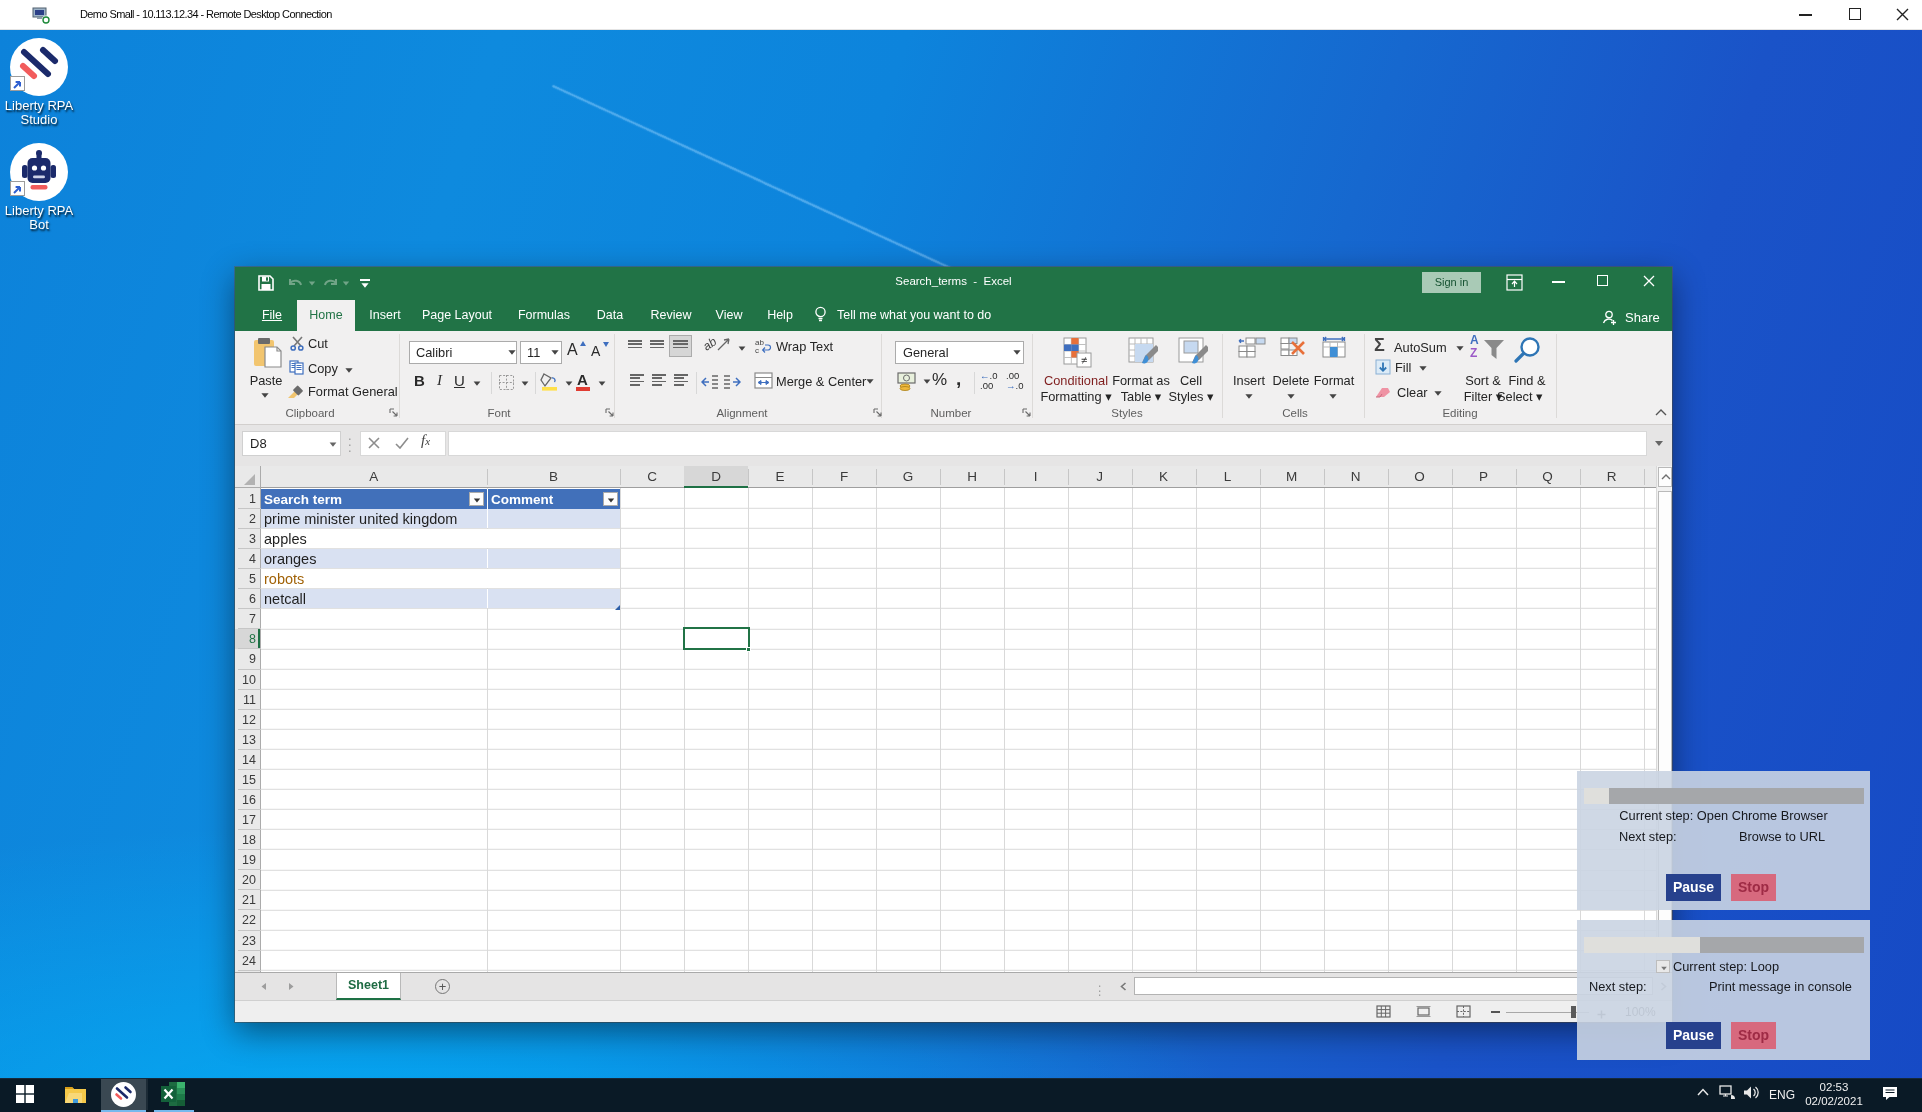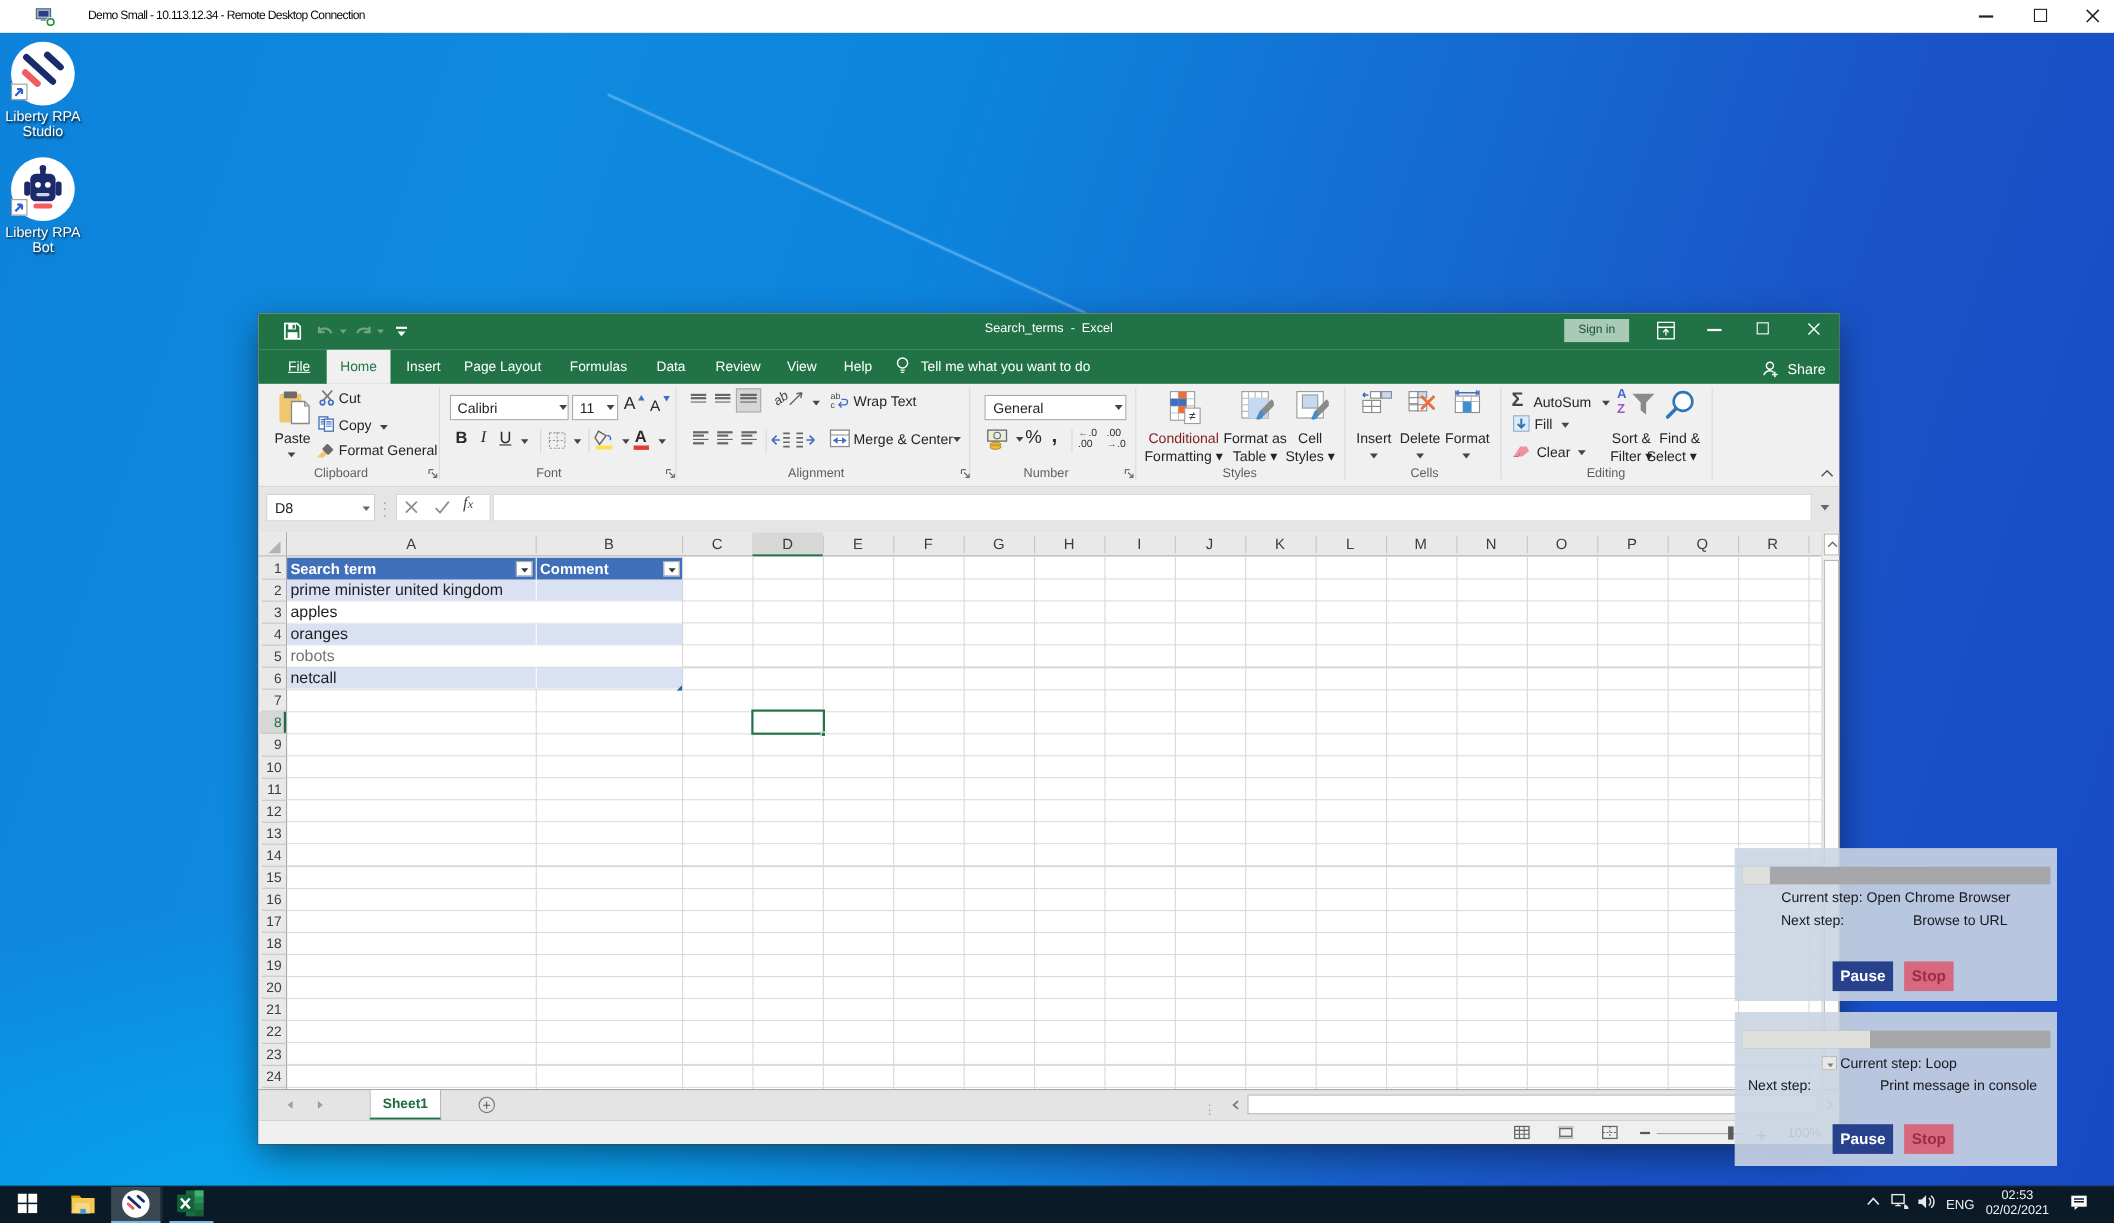--- a/index.html
+++ b/index.html
@@ -49,21 +49,21 @@
     <circle cx="24.5" cy="25" r="2.6" fill="#fff"></circle>
     <circle cx="33.5" cy="25" r="2.6" fill="#fff"></circle>
     <rect x="23" y="32.5" width="12" height="2.8" rx="1.4" fill="#cdd3e8"></rect>
     <rect x="20.5" y="42" width="17" height="4.5" rx="2" fill="#f25c5c"></rect>
   </svg>
 <div class="ab" style="left:10px;top:181px;width:15px;height:15px;background:#fff;border:1px solid #9c9c9c;"><svg width="13" height="13" viewBox="0 0 13 13">
       <path d="M3 10 L9 4 M9 4 L4.6 4 M9 4 L9 8.4" stroke="#2f5fd0" stroke-width="2" fill="none"></path>
     </svg></div>
 <div class="ab" style="left:-21px;top:203px;width:120px;text-align:center;font-size:13px;color:#fff;text-shadow:1px 1.5px 2px rgba(0,0,0,.85);">Liberty RPA</div>
 <div class="ab" style="left:-21px;top:217px;width:120px;text-align:center;font-size:13px;color:#fff;text-shadow:1px 1.5px 2px rgba(0,0,0,.85);">Bot</div>
-<div class="ab" style="left:235px;top:267px;width:1437px;height:755px;background:#f1f0f0;box-shadow:0 10px 30px rgba(0,0,0,.45),0 0 0 1px rgba(95,95,95,.55);font-size:13px;margin-top:18px;">
+<div class="ab" style="left:235px;top:267px;width:1437px;height:755px;background:#f1f0f0;box-shadow:0 10px 30px rgba(0,0,0,.45),0 0 0 1px rgba(95,95,95,.55);font-size:13px;">
 <div class="ab" style="left:0;top:0;width:1437px;height:33px;background:#217346;">
 <svg class="ab" style="left:23px;top:8px;" width="16" height="16" viewBox="0 0 16 16">
         <path d="M1 1 h11 l3 3 v11 h-14 z" fill="none" stroke="#fff" stroke-width="1.6"></path>
         <rect x="4" y="1.5" width="7" height="5" fill="#fff"></rect>
         <rect x="8" y="2.3" width="2" height="3.4" fill="#217346"></rect>
         <rect x="3.5" y="9" width="9" height="6" fill="#fff"></rect>
       </svg>
 <svg class="ab" style="left:52px;top:9px;" width="18" height="14" viewBox="0 0 18 14">
         <path d="M3 3 L3 8 L8 8 M3 7 a6 5 0 0 1 11 2" fill="none" stroke="#71a487" stroke-width="2"></path>
       </svg>
@@ -496,21 +496,21 @@
 <div class="ab" style="left:25.5px;top:241.88px;width:359.5px;height:19.1px;background:#d9e1f2;"></div>
 <div class="ab" style="left:29px;top:243.88px;font-size:14.5px;color:#1f1f1f;">prime minister united kingdom</div>
 <div class="ab" style="left:252px;top:241.88px;width:1px;height:19.1px;background:#fff;"></div>
 <div class="ab" style="left:25.5px;top:261.96000000000004px;width:359.5px;height:19.1px;background:#fff;"></div>
 <div class="ab" style="left:29px;top:263.96000000000004px;font-size:14.5px;color:#1f1f1f;">apples</div>
 <div class="ab" style="left:252px;top:261.96000000000004px;width:1px;height:19.1px;background:#fff;"></div>
 <div class="ab" style="left:25.5px;top:282.04px;width:359.5px;height:19.1px;background:#d9e1f2;"></div>
 <div class="ab" style="left:29px;top:284.04px;font-size:14.5px;color:#1f1f1f;">oranges</div>
 <div class="ab" style="left:252px;top:282.04px;width:1px;height:19.1px;background:#fff;"></div>
 <div class="ab" style="left:25.5px;top:302.12px;width:359.5px;height:19.1px;background:#fff;"></div>
-<div class="ab" style="left:29px;top:304.12px;font-size:14.5px;color:#737373;">robots</div>
+<div class="ab" style="left:29px;top:304.12px;font-size:14.5px;color:#a16207;">robots</div>
 <div class="ab" style="left:252px;top:302.12px;width:1px;height:19.1px;background:#fff;"></div>
 <div class="ab" style="left:25.5px;top:322.2px;width:359.5px;height:19.1px;background:#d9e1f2;"></div>
 <div class="ab" style="left:29px;top:324.2px;font-size:14.5px;color:#1f1f1f;">netcall</div>
 <div class="ab" style="left:252px;top:322.2px;width:1px;height:19.1px;background:#fff;"></div>
 <svg class="ab" style="left:380px;top:338px;" width="5" height="5" viewBox="0 0 5 5">
       <path d="M5 0 L5 5 L0 5 z" fill="#2e5fa8"></path>
     </svg>
 <div class="ab" style="left:447.5px;top:360.4px;width:67px;height:23px;border:2px solid #217346;background:#fff;"></div>
 <div class="ab" style="left:511px;top:380px;width:5px;height:5px;background:#217346;border:1px solid #fff;"></div>
 <div class="ab" style="left:1421px;top:199px;width:16px;height:506px;background:#f1f1f1;border-left:1px solid #d9d9d9;"></div>

